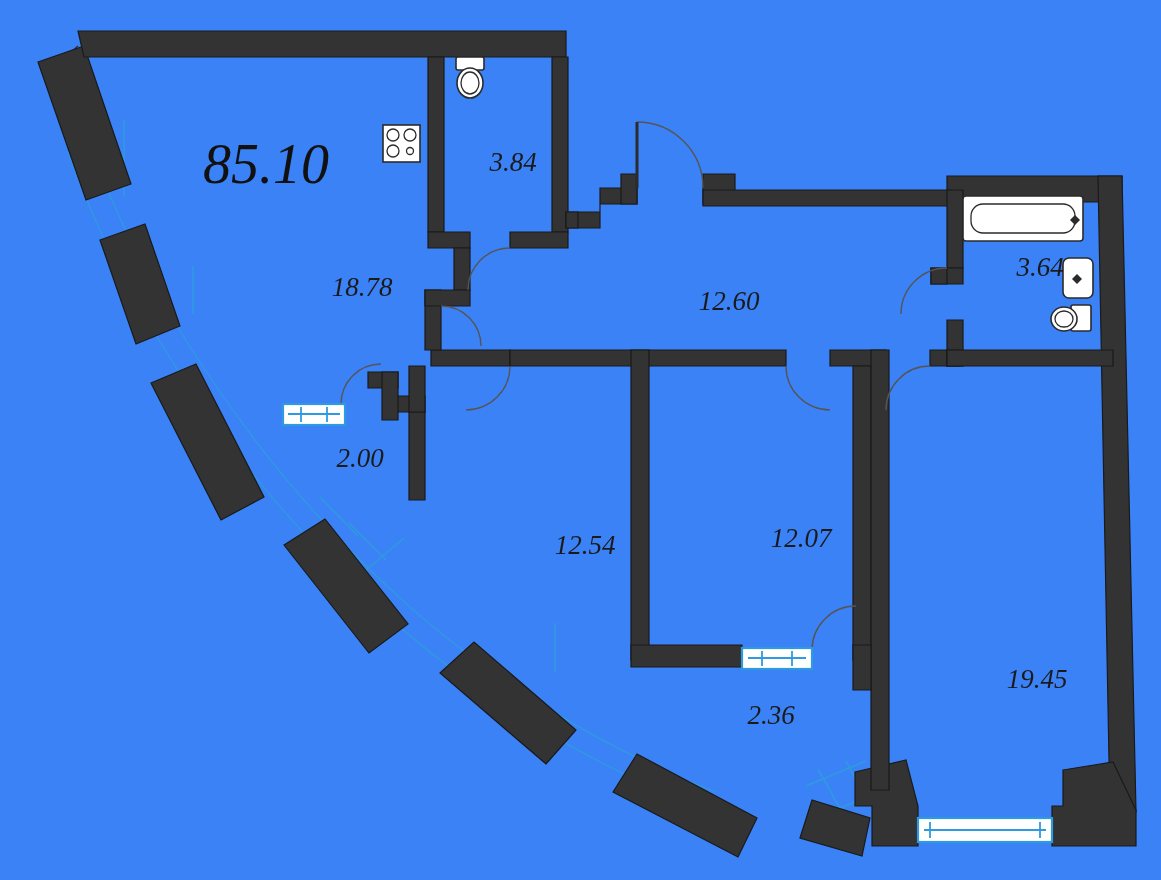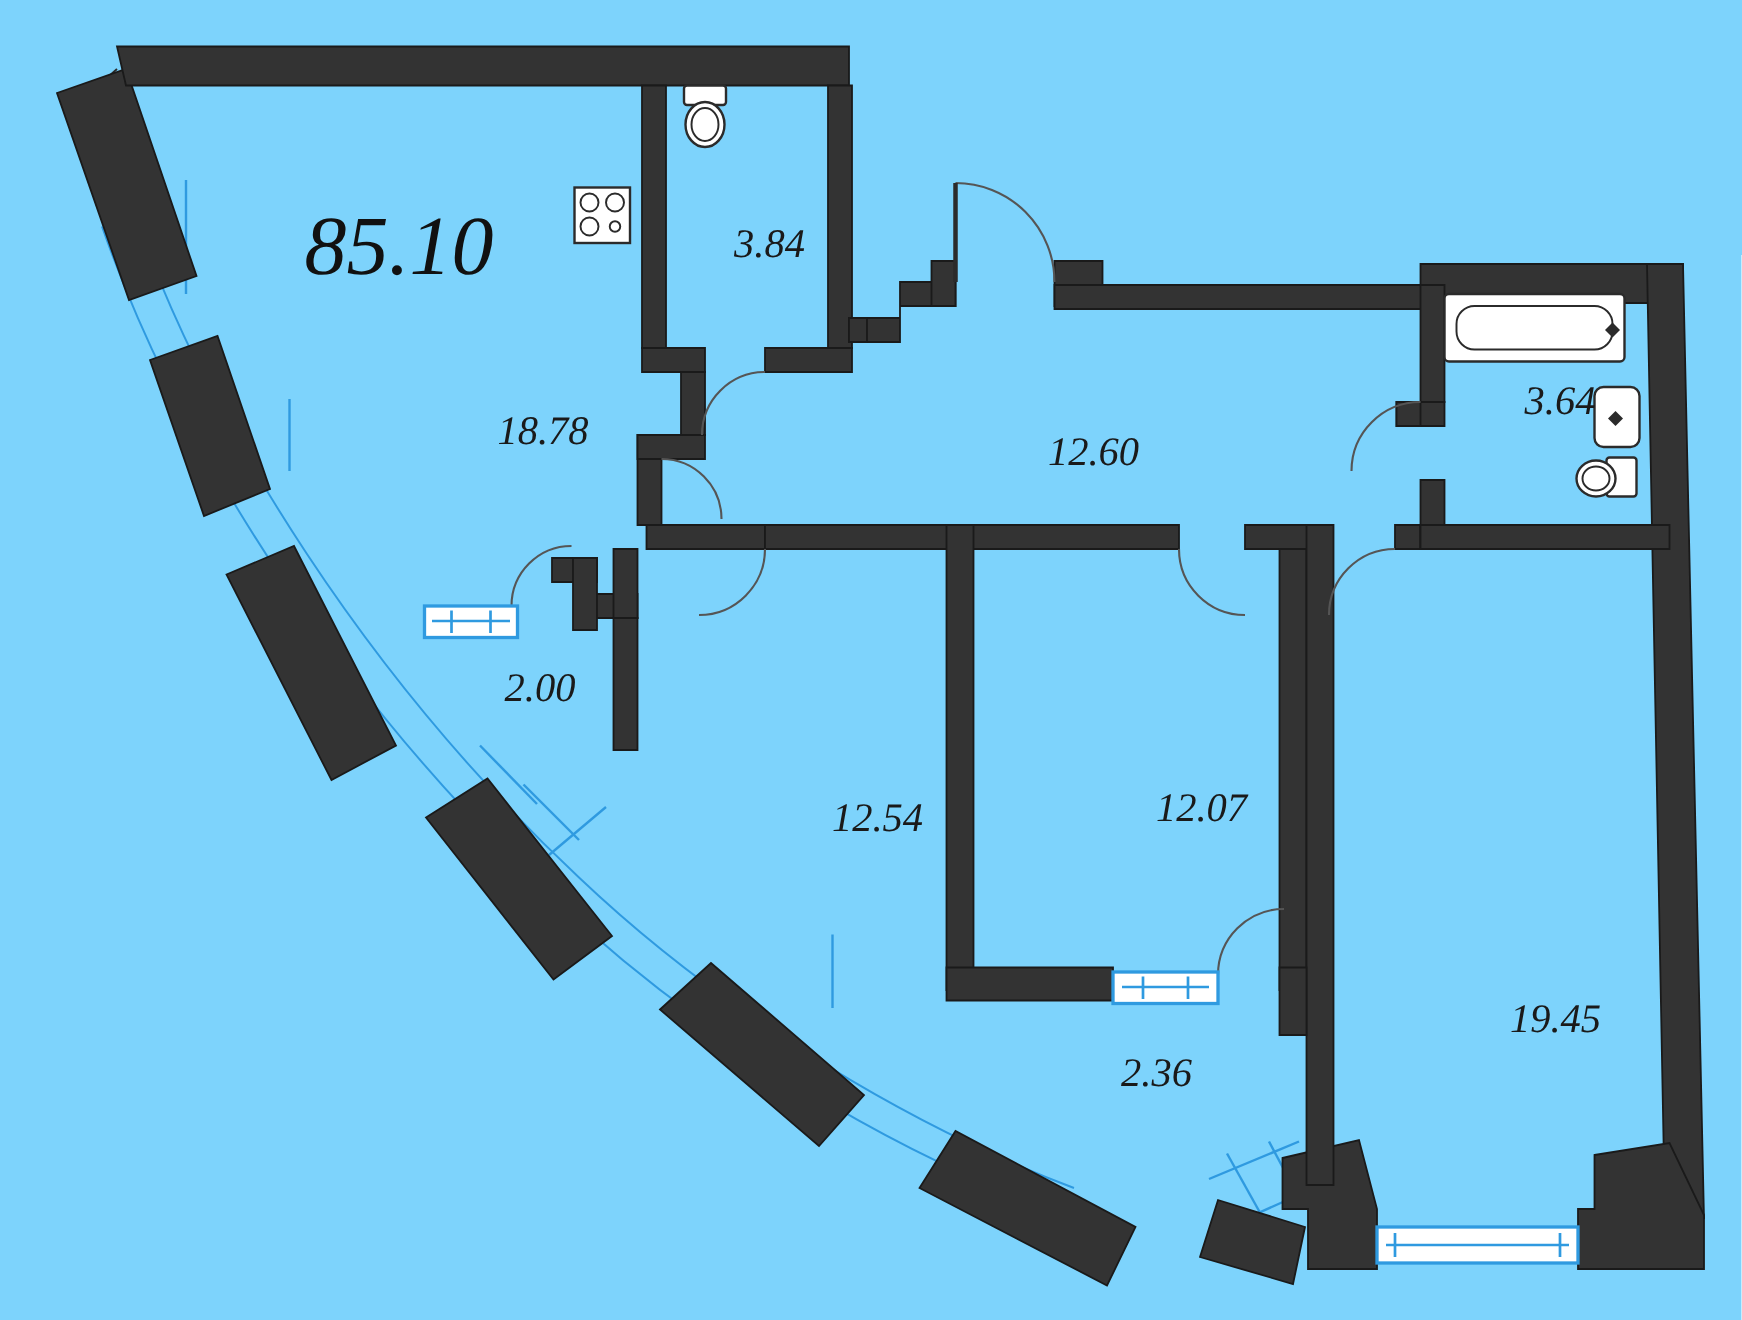--- a/index.html
+++ b/index.html
@@ -11,21 +11,21 @@
   body {
     width: 1161px;
     height: 880px;
     overflow: hidden;
     font-family: "Liberation Serif", serif;
   }
   #plan-root {
     position: relative;
     width: 1161px;
     height: 880px;
-    background: #7dd3fc;
+    background: #3b82f6;
   }
   svg#floorplan {
     display: block;
     width: 1161px;
     height: 880px;
   }
   .wall-fill { fill: #333333; stroke: #1a1a1a; stroke-width: 1.2; stroke-linejoin: miter; }
   .wall-fill-nostroke { fill: #333333; stroke: none; }
   .door-arc { fill: none; stroke: #555555; stroke-width: 1.4; }
   .door-leaf { fill: none; stroke: #2b2b2b; stroke-width: 3; }

